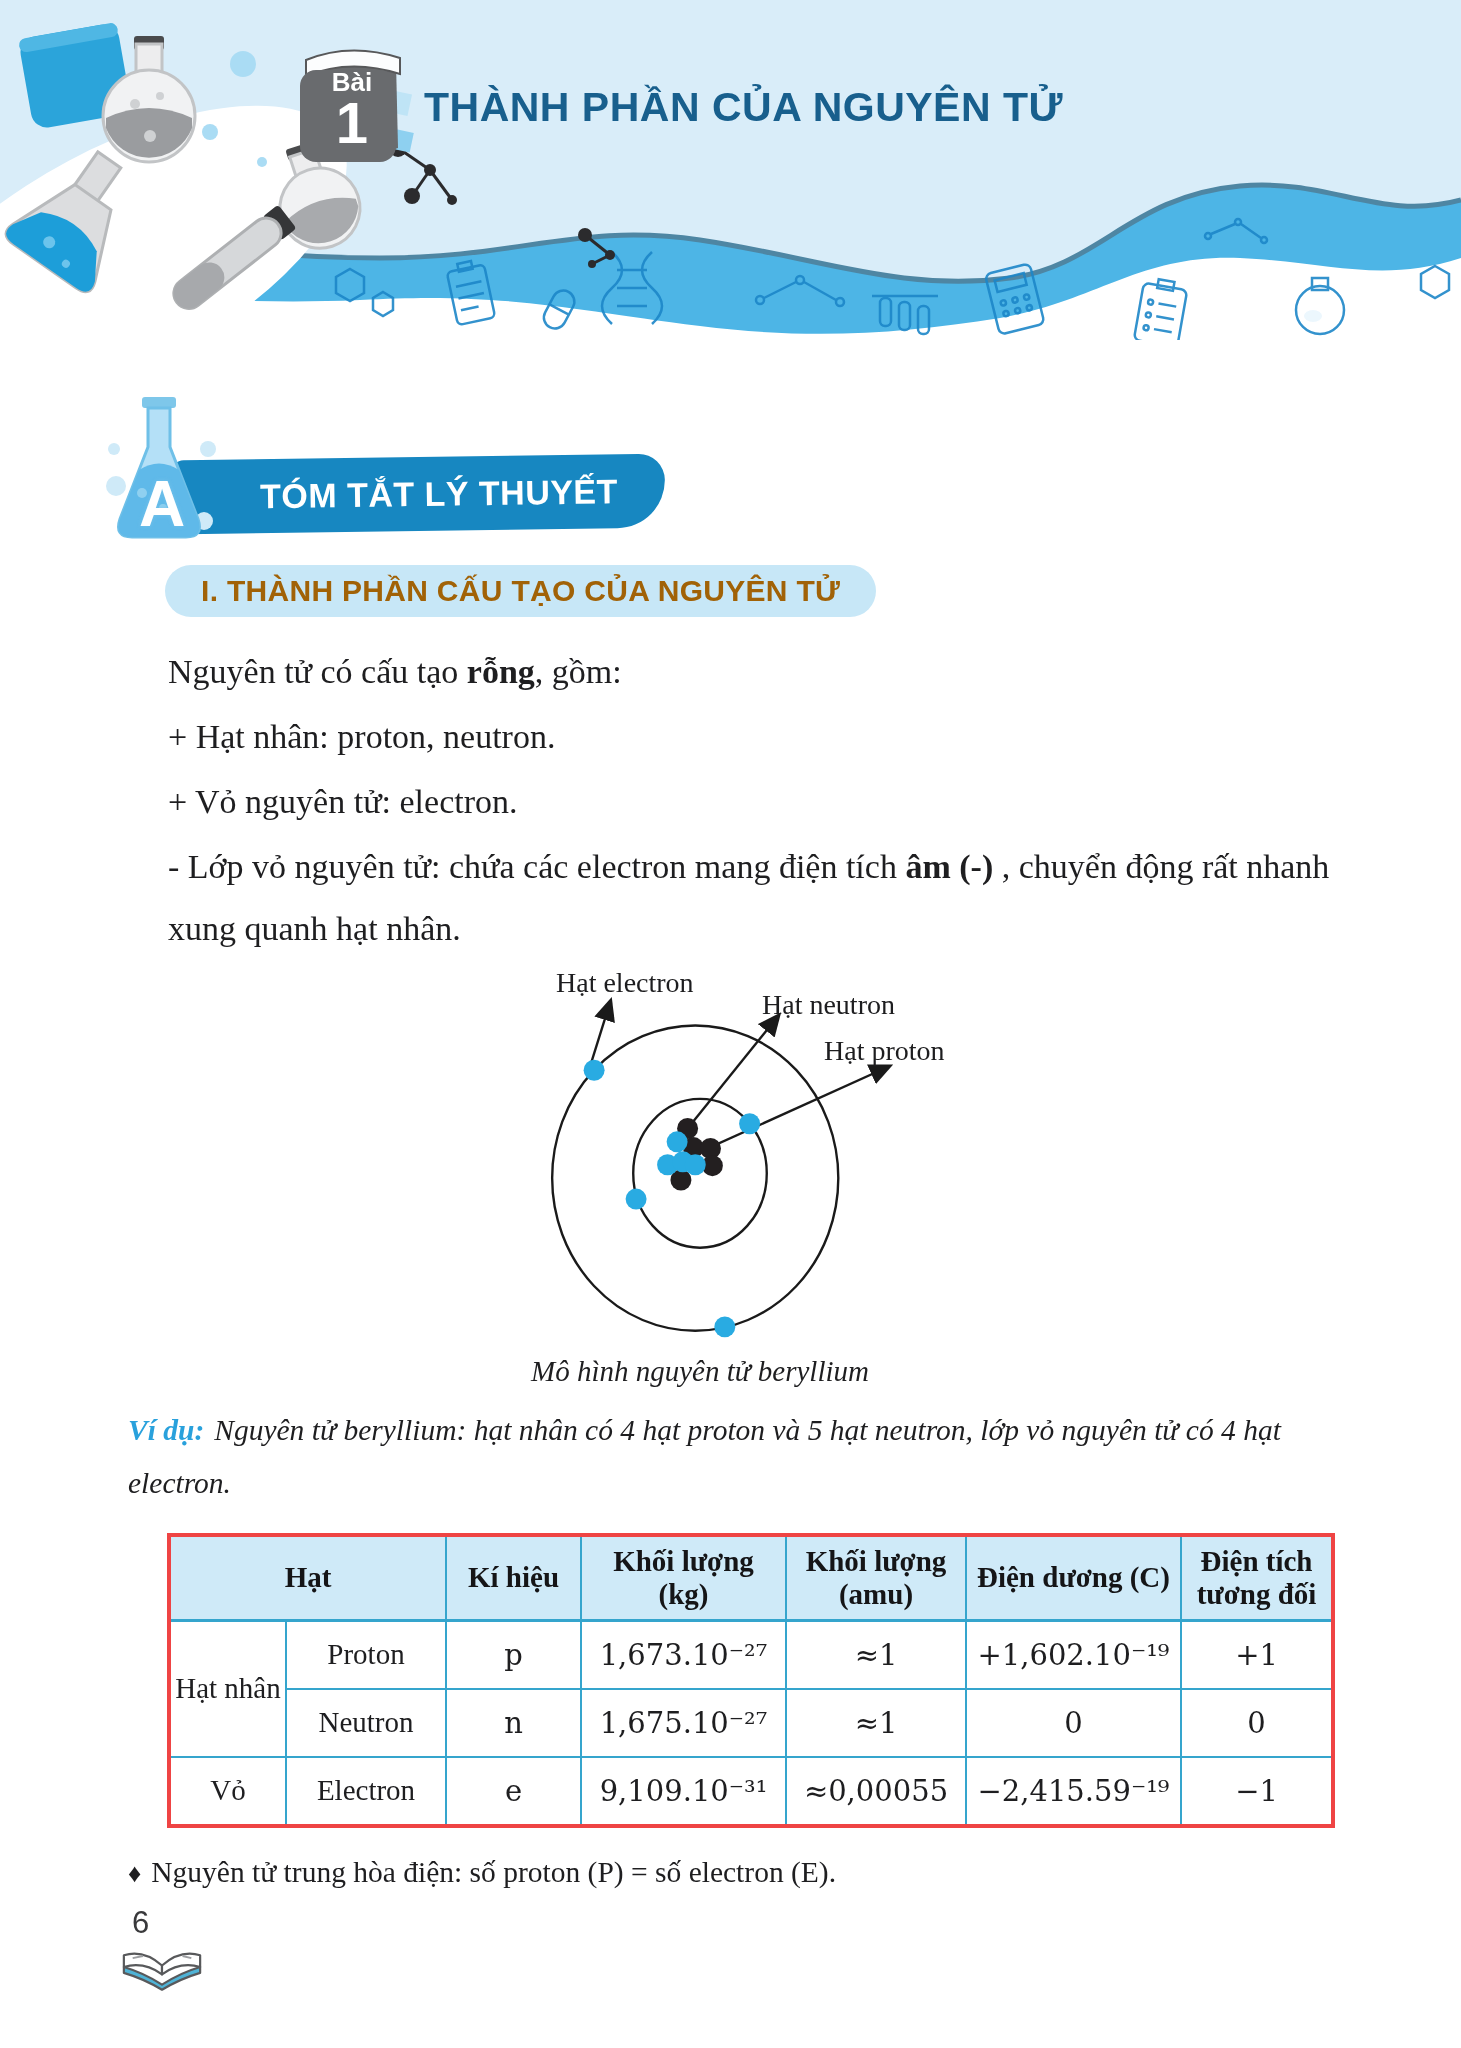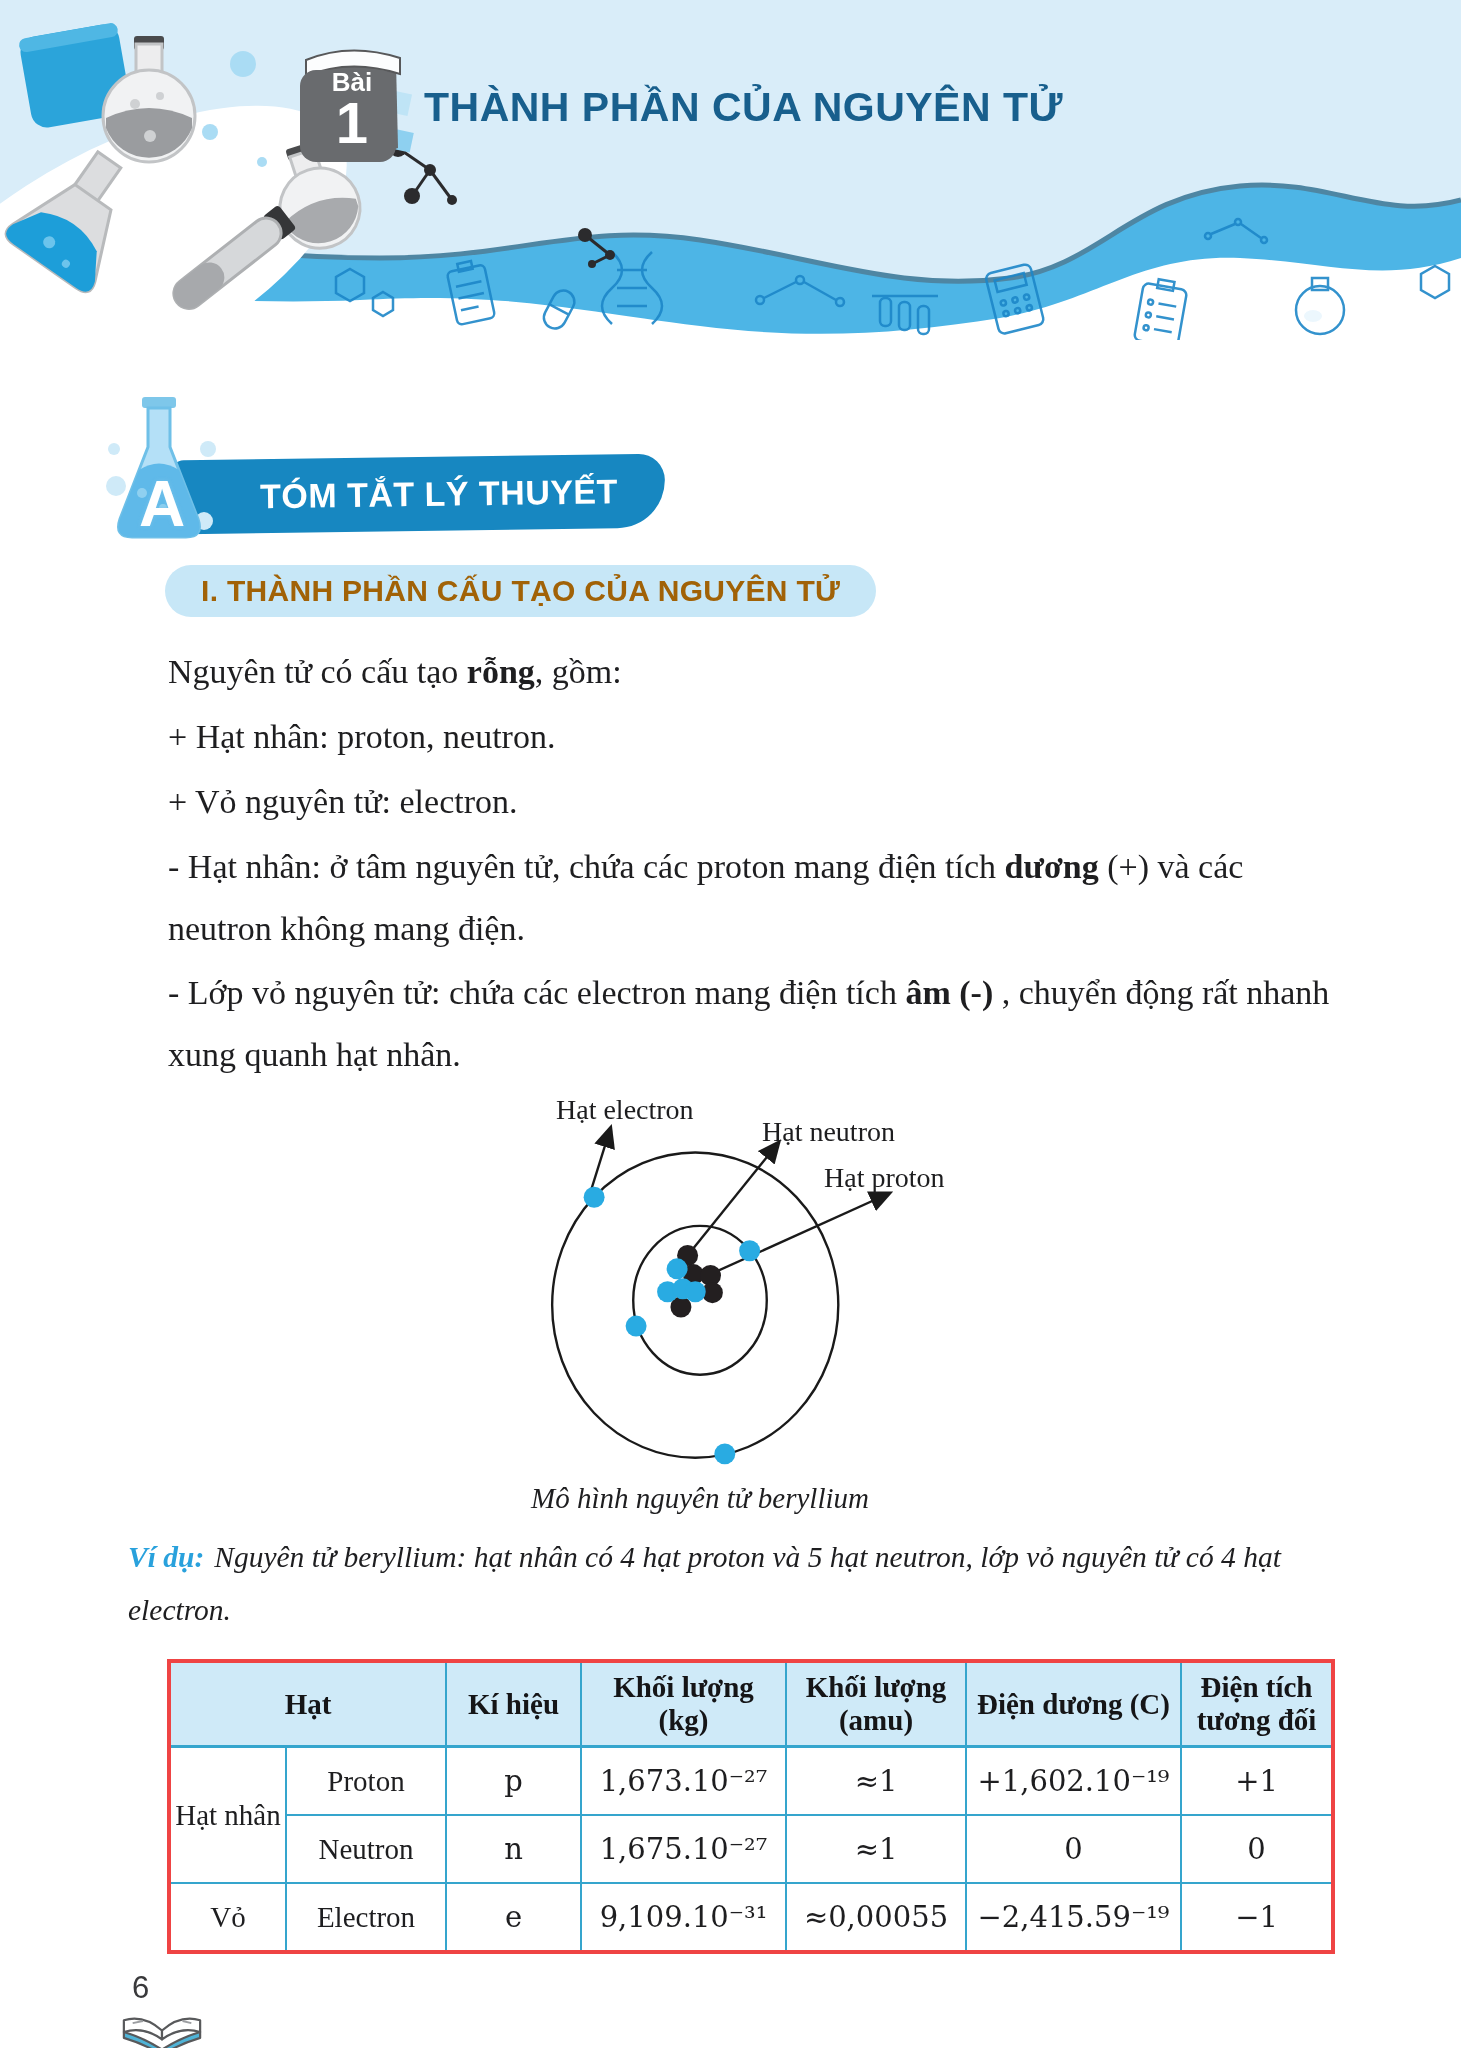--- a/index.html
+++ b/index.html
@@ -232,21 +232,20 @@
   </section>
 
   
   <div class="sub-banner">I. THÀNH PHẦN CẤU TẠO CỦA NGUYÊN TỬ</div>
 
   
   <div class="content">
     <p><span>Nguyên tử có cấu tạo </span><b>rỗng</b><span>, gồm:</span></p>
     <p>+ Hạt nhân: proton, neutron.</p>
     <p>+ Vỏ nguyên tử: electron.</p>
-    <p><span>- Hạt nhân: ở tâm nguyên tử, chứa các proton mang điện tích </span><b>dương</b><span> (+) và các neutron không mang điện.</span></p>
     <p><span>- Lớp vỏ nguyên tử: chứa các electron mang điện tích </span><b>âm (-)</b><span> , chuyển động rất nhanh xung quanh hạt nhân.</span></p>
   </div>
 
   
   <div class="diagram">
     <svg width="560" height="372" viewBox="0 0 560 390">
       <defs>
         <marker id="arw" markerWidth="10" markerHeight="9" refX="8" refY="4.5" orient="auto">
           <path d="M0,0 L10,4.5 L0,9 Z" fill="#1a1a1a"></path>
         </marker>
@@ -339,20 +338,21 @@
         <td class="sym">e</td>
         <td class="num">9,109.10⁻³¹</td>
         <td class="num">≈0,00055</td>
         <td class="num">−2,415.59⁻¹⁹</td>
         <td class="num">−1</td>
       </tr>
     </tbody>
   </table>
 
   
+  <p class="note"><span class="bullet">♦</span><span>Nguyên tử trung hòa điện: số proton (P) = số electron (E).</span></p>
 
   
   <footer class="footer">
     <div class="page-num">6</div>
     <svg class="book-icon" width="88" height="48" viewBox="0 0 120 64">
       <path d="M60,30 Q35,8 8,16 L8,32 Q35,24 60,42 Z" fill="#ffffff" stroke="#58595b" stroke-width="3" stroke-linejoin="round"></path>
       <path d="M60,30 Q85,8 112,16 L112,32 Q85,24 60,42 Z" fill="#ffffff" stroke="#58595b" stroke-width="3" stroke-linejoin="round"></path>
       <path d="M8,32 Q35,40 60,56 Q85,40 112,32 L112,40 Q85,48 60,63 Q35,48 8,40 Z" fill="#4fb3d6" stroke="#58595b" stroke-width="3" stroke-linejoin="round"></path>
       <path d="M20,20 L34,17 M88,17 L100,20" stroke="#9b9da0" stroke-width="2.5"></path>
     </svg>

